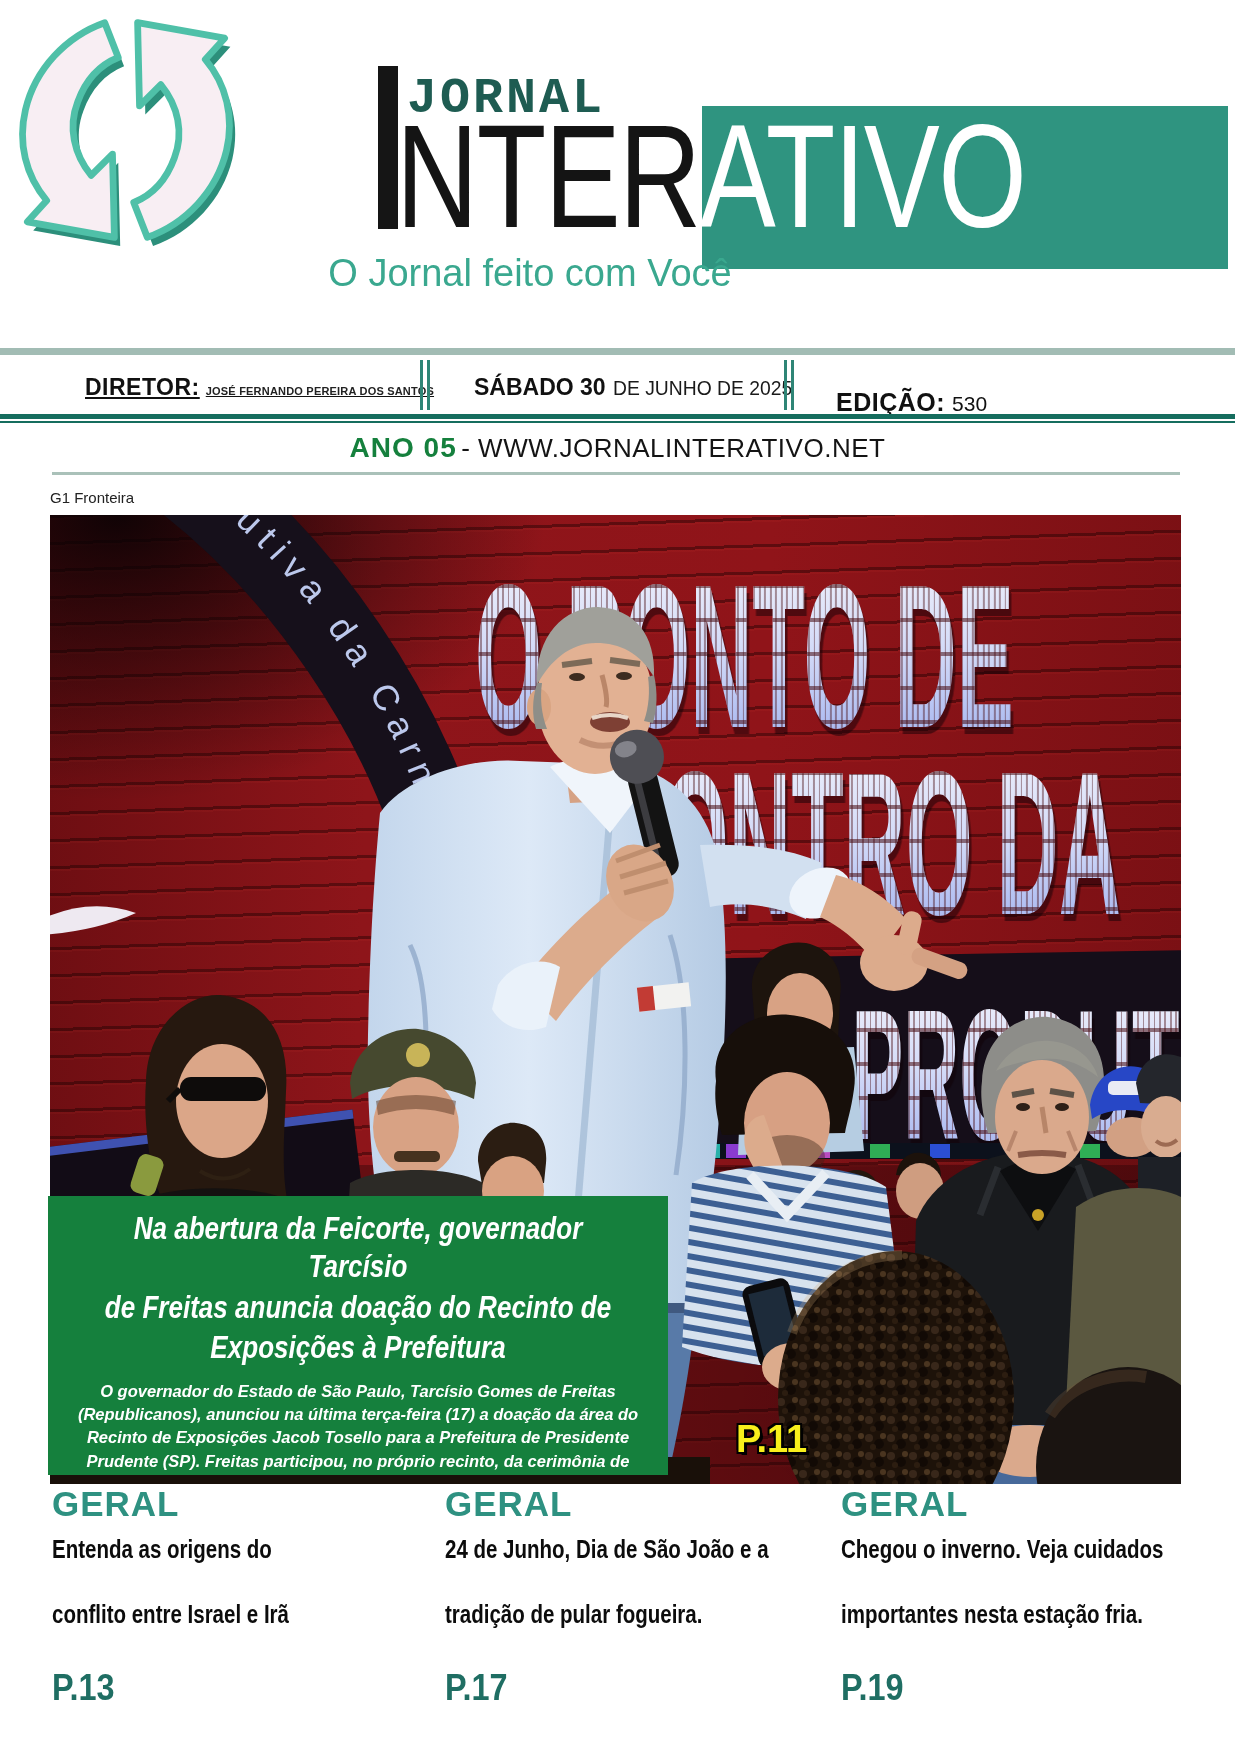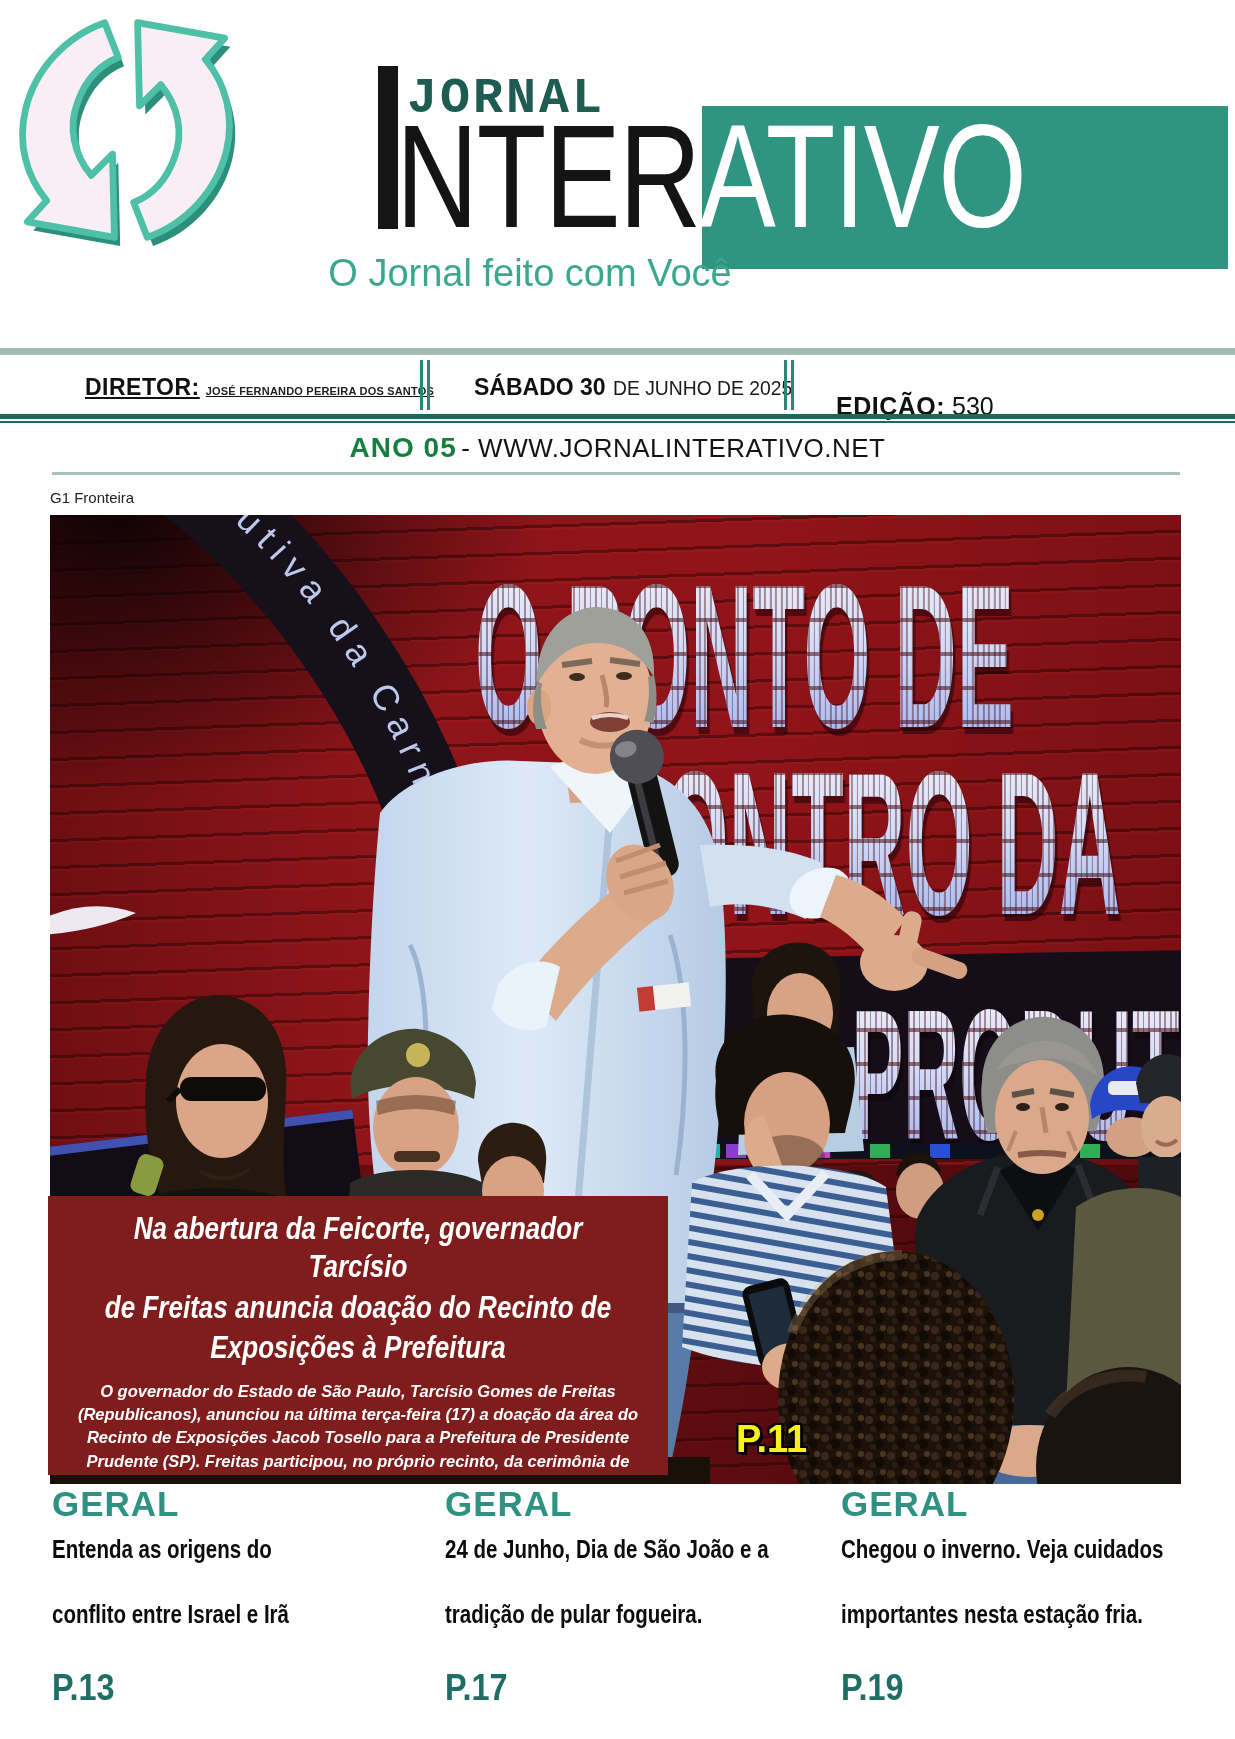--- a/index.html
+++ b/index.html
@@ -26,21 +26,21 @@
   .vsep{top:360px;width:10px;height:50px;
         background:linear-gradient(90deg,#2e8576 0 3px,transparent 3px 7px,#2e8576 7px 10px);}
   #director{left:85px;top:374px;display:flex;align-items:baseline;gap:6px;text-decoration:underline;}
   #director .lbl{font-weight:bold;font-size:23px;letter-spacing:.5px;}
   #director .name{font-weight:bold;font-size:11px;letter-spacing:.2px;color:#222;}
   #dateblock{left:474px;top:374px;display:flex;align-items:baseline;gap:7px;white-space:nowrap;}
   #dateblock .b{font-weight:bold;font-size:23px;}
   #dateblock .r{font-size:21px;transform:scaleX(.92);transform-origin:left;color:#1a1a1a;}
   #edition{left:836px;top:372px;display:flex;align-items:baseline;gap:7px;}
   #edition .lbl{font-weight:bold;font-size:25px;letter-spacing:.5px;}
-  #edition .num{font-size:25px;margin-top:20px;}
+  #edition .num{font-size:21px;margin-top:20px;}
   #anorow{left:0;top:432px;width:1235px;text-align:center;white-space:nowrap;}
   #anorow .year{font-weight:bold;font-size:28px;color:#15803d;letter-spacing:1px;}
   #anorow .site{font-size:26px;color:#141414;letter-spacing:.5px;}
   .thinrule{left:52px;top:472px;width:1128px;height:3px;background:#aac1b9;}
   #credit{left:50px;top:489px;font-size:15px;color:#222;}
 
   
   #photo{left:50px;top:515px;width:1131px;height:969px;overflow:hidden;
      background:
       radial-gradient(90% 70% at 6% 0%, rgba(8,2,4,.92), rgba(8,2,4,0) 42%),
@@ -56,21 +56,21 @@
        -webkit-background-clip:text;background-clip:text;
        color:transparent;-webkit-text-fill-color:transparent;
        filter:drop-shadow(6px 7px 0 rgba(15,0,5,.5));}
   #led1{left:425px;top:38px;font-size:205px;}
   #led2{left:430px;top:225px;font-size:205px;}
   #panel3{position:absolute;left:575px;top:440px;width:560px;height:198px;background:#150e19;transform:skewY(-1deg);}
   #led3{left:705px;top:468px;font-size:185px;}
   #scene{position:absolute;left:0;top:0;}
 
   
-  #leadbox{left:48px;top:1196px;width:620px;height:279px;background:#7f1d1d;overflow:hidden;}
+  #leadbox{left:48px;top:1196px;width:620px;height:279px;background:#15803d;overflow:hidden;}
   #leadbox .title{margin-top:14px;font-weight:bold;font-style:italic;font-size:31px;line-height:1.24;
                   color:#fff;text-align:center;transform:scaleX(.84);}
   #leadbox .body{margin:12px 16px 0;font-weight:bold;font-style:italic;font-size:16.5px;line-height:1.41;
                  color:#fff;text-align:center;}
   #pageref-lead{left:692px;top:1418px;font-weight:bold;font-size:38px;color:#f8ef1b;
      text-shadow:-2px -2px 0 #000,2px -2px 0 #000,-2px 2px 0 #000,3px 3px 0 #000;padding-left:44px;}
 
   
   .teaser{top:1484px;width:360px;}
   .teaser .sec{font-weight:bold;font-size:35px;color:#2e9181;letter-spacing:1px;}

